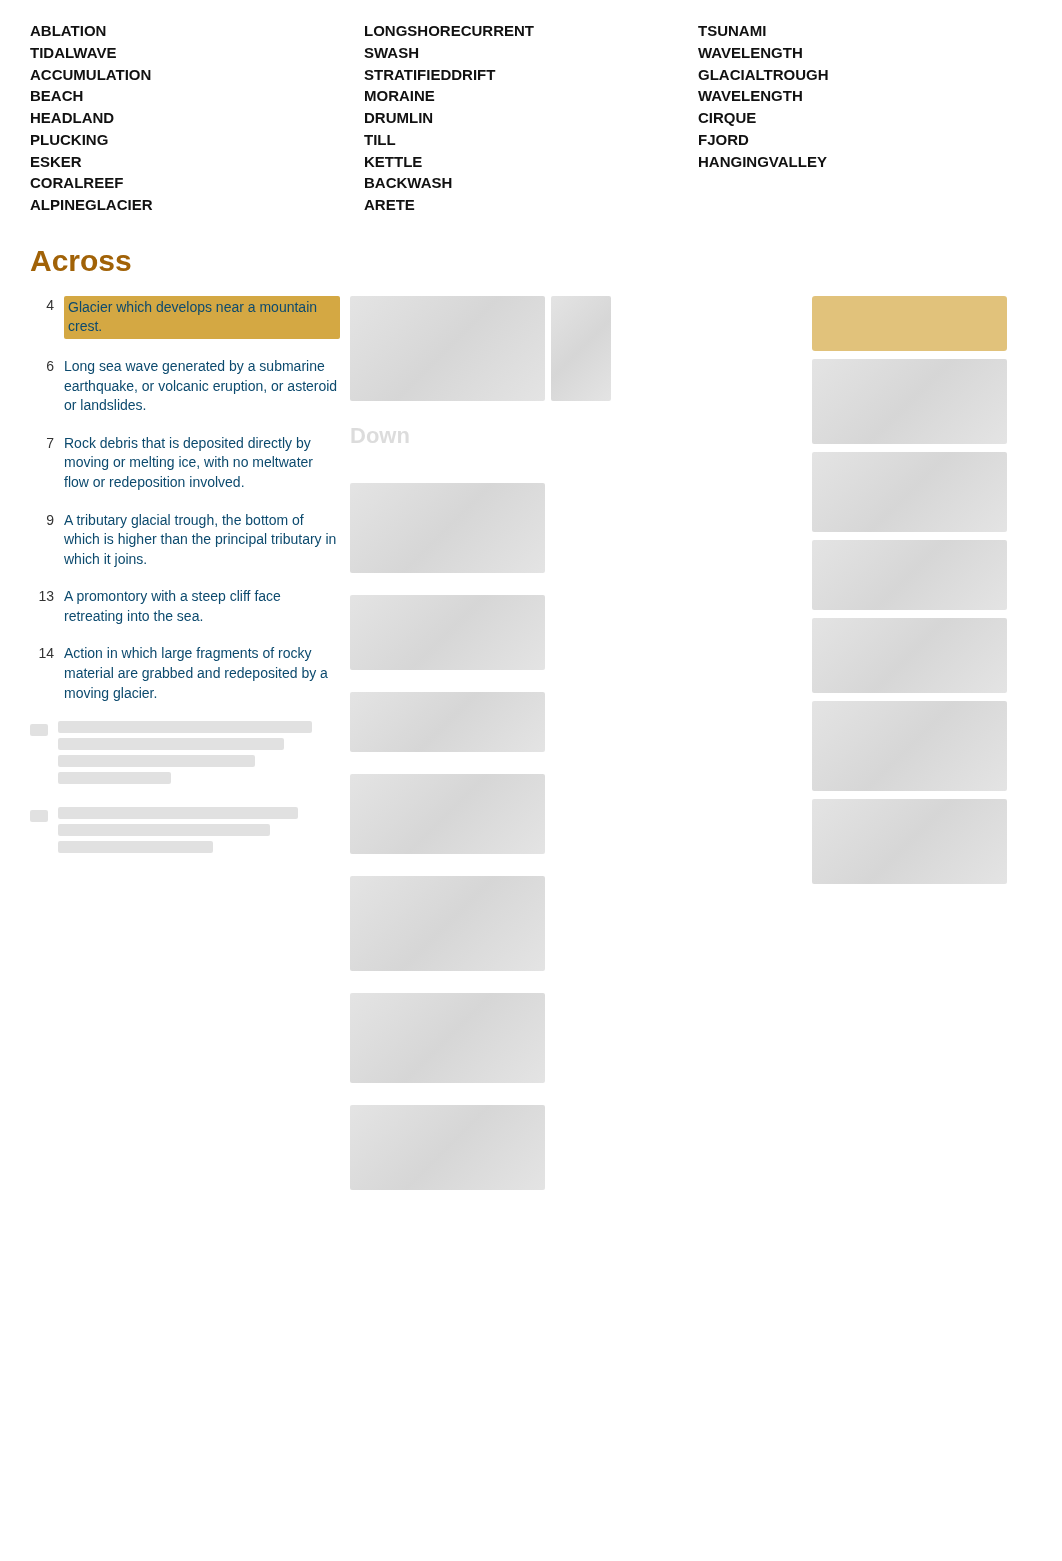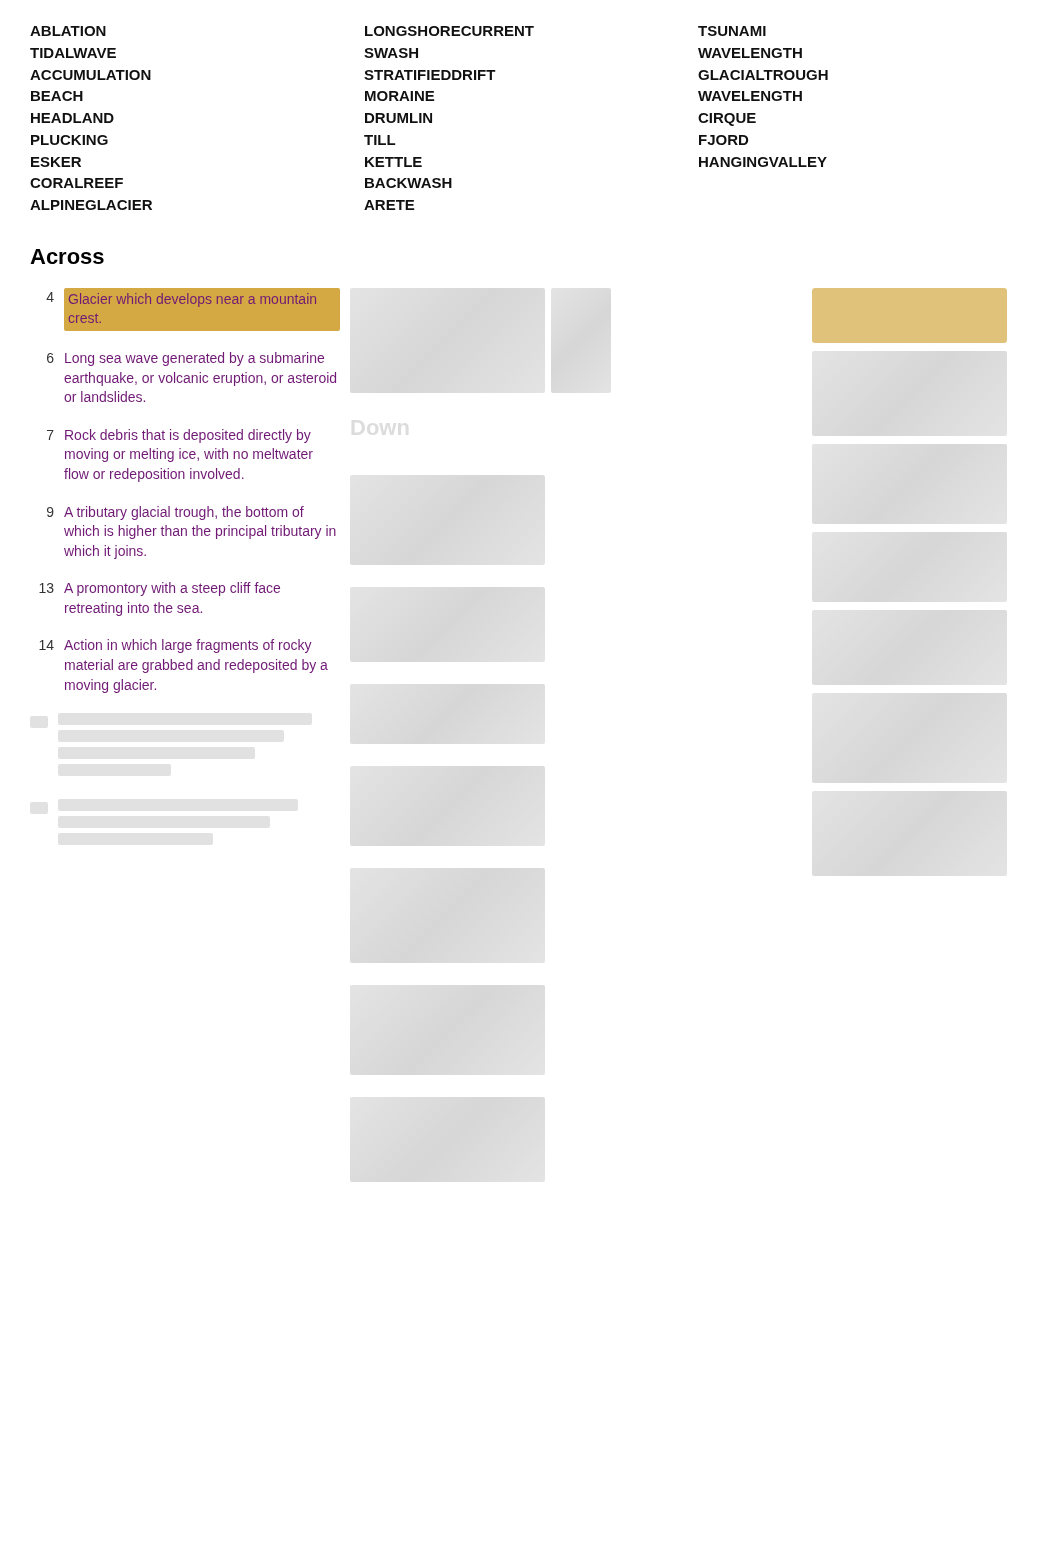--- a/index.html
+++ b/index.html
@@ -24,24 +24,24 @@
     }
 
     .word-item {
       font-weight: 900;
       font-size: 15px;
       line-height: 1.45;
       color: #111;
     }
 
     .section-title {
-      font-size: 22px;
+      font-size: 30px;
       font-weight: 700;
       margin-bottom: 18px;
-      color: #000000;
+      color: #a16207;
     }
 
     .clues-section {
       display: flex;
       gap: 0;
     }
 
     .clues-column-left {
       width: 310px;
       flex-shrink: 0;
@@ -58,21 +58,21 @@
       font-size: 14px;
       color: #333;
       min-width: 24px;
       text-align: right;
       flex-shrink: 0;
       padding-top: 1px;
     }
 
     .clue-text {
       font-size: 14px;
-      color: #701a75;
+      color: #0c4a6e;
       line-height: 1.4;
     }
 
     .clue-highlight {
       background-color: #d4a843;
       padding: 2px 4px;
       border-radius: 2px;
       font-size: 14px;
       line-height: 1.4;
     }

